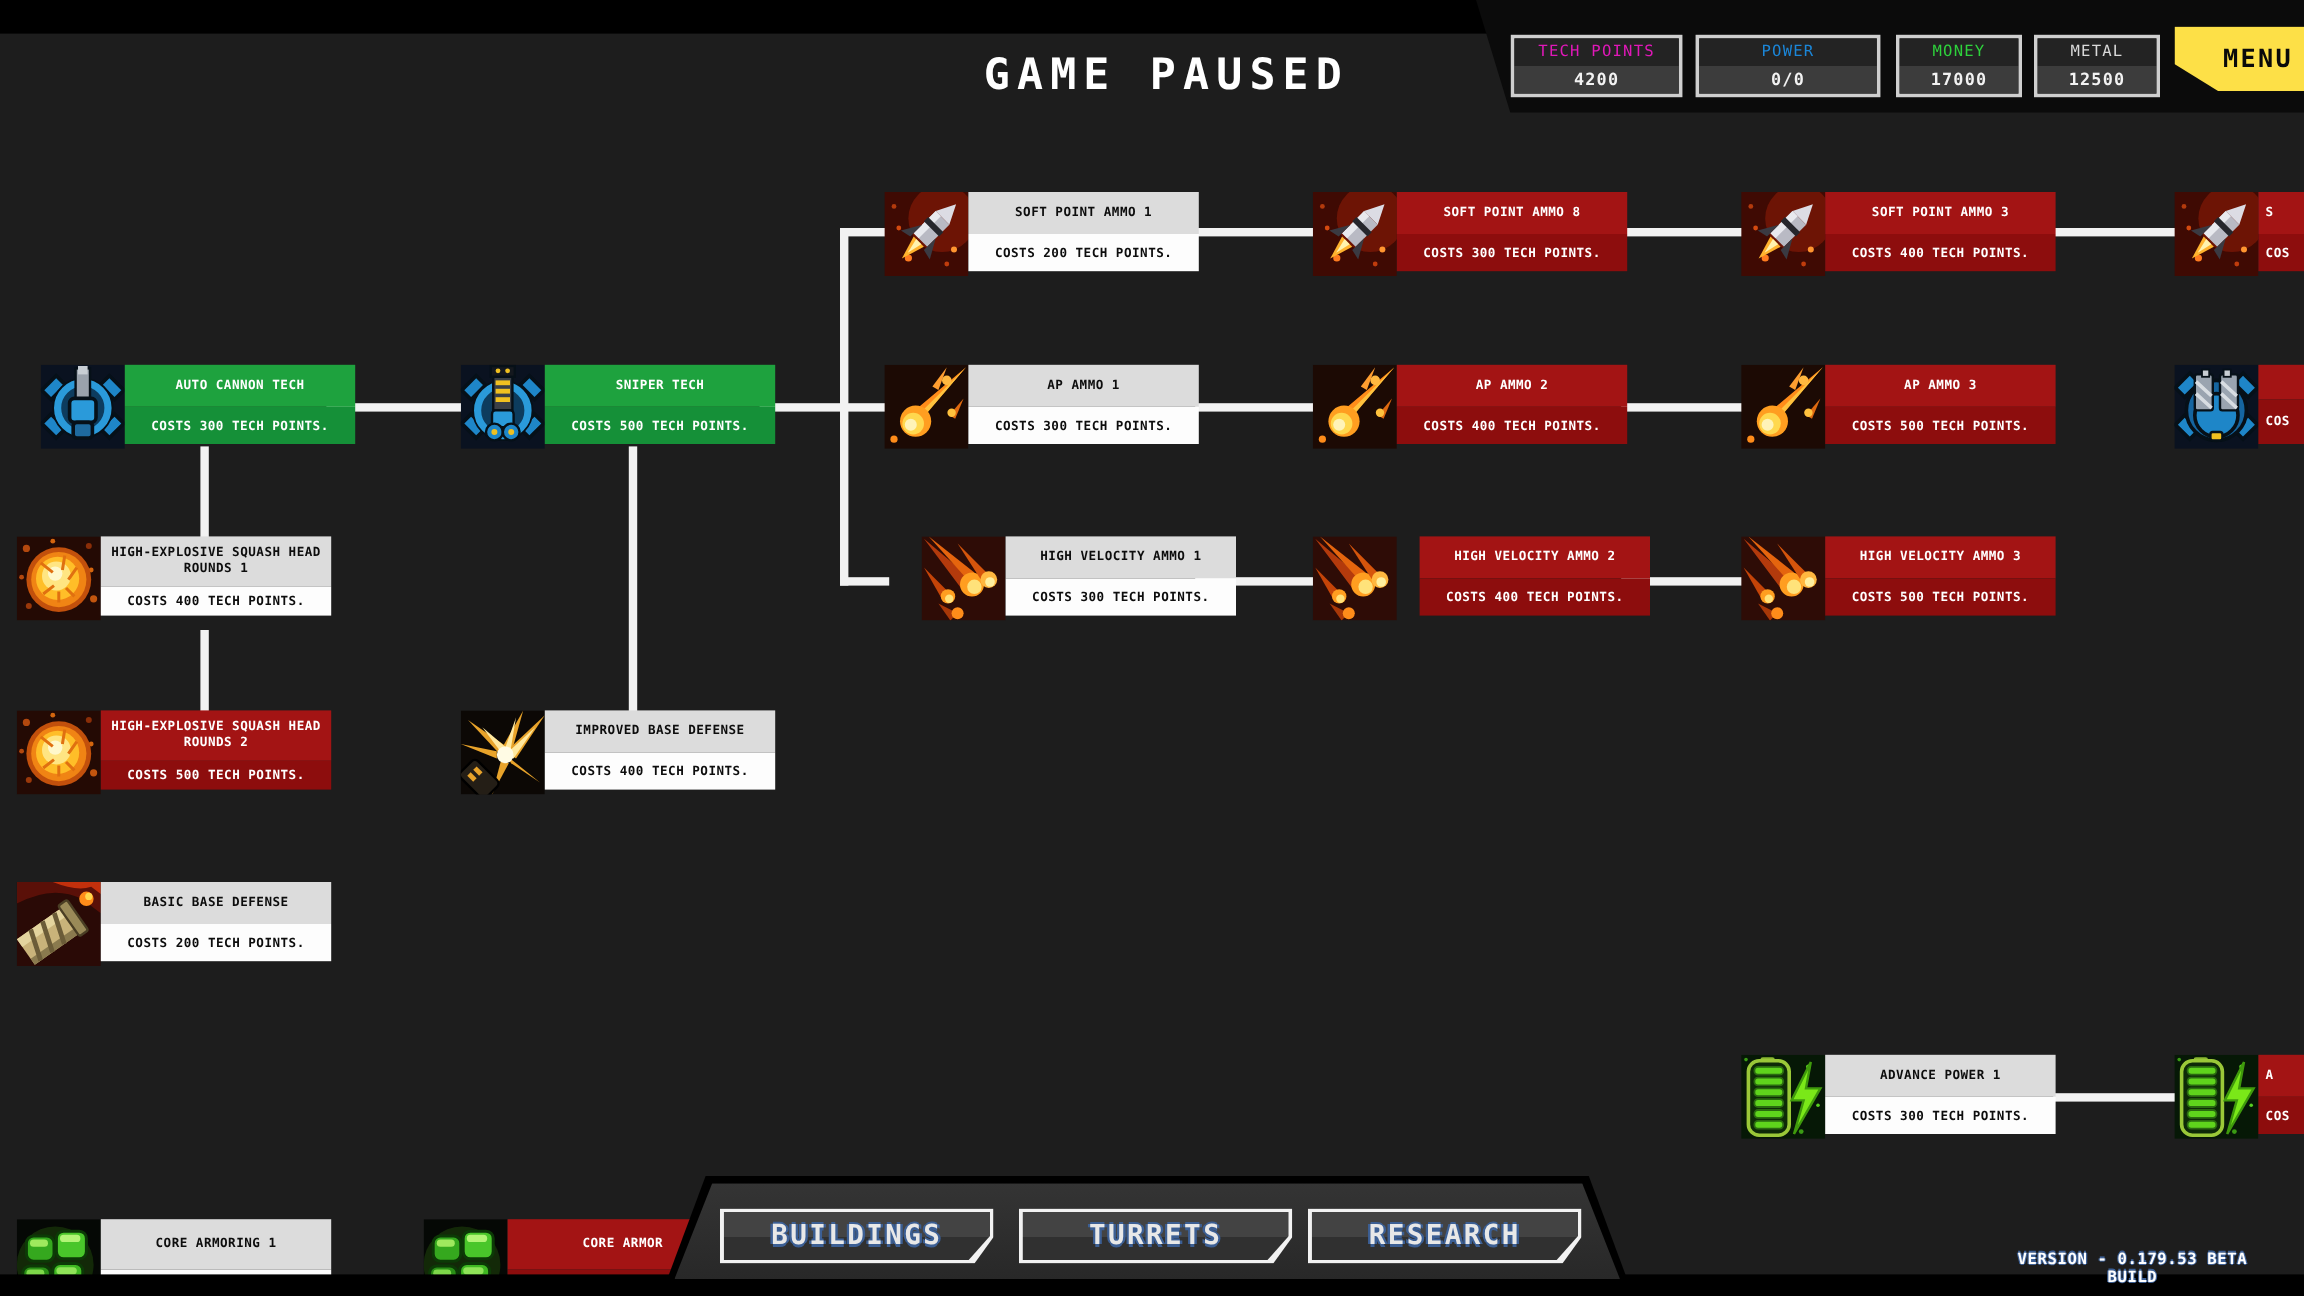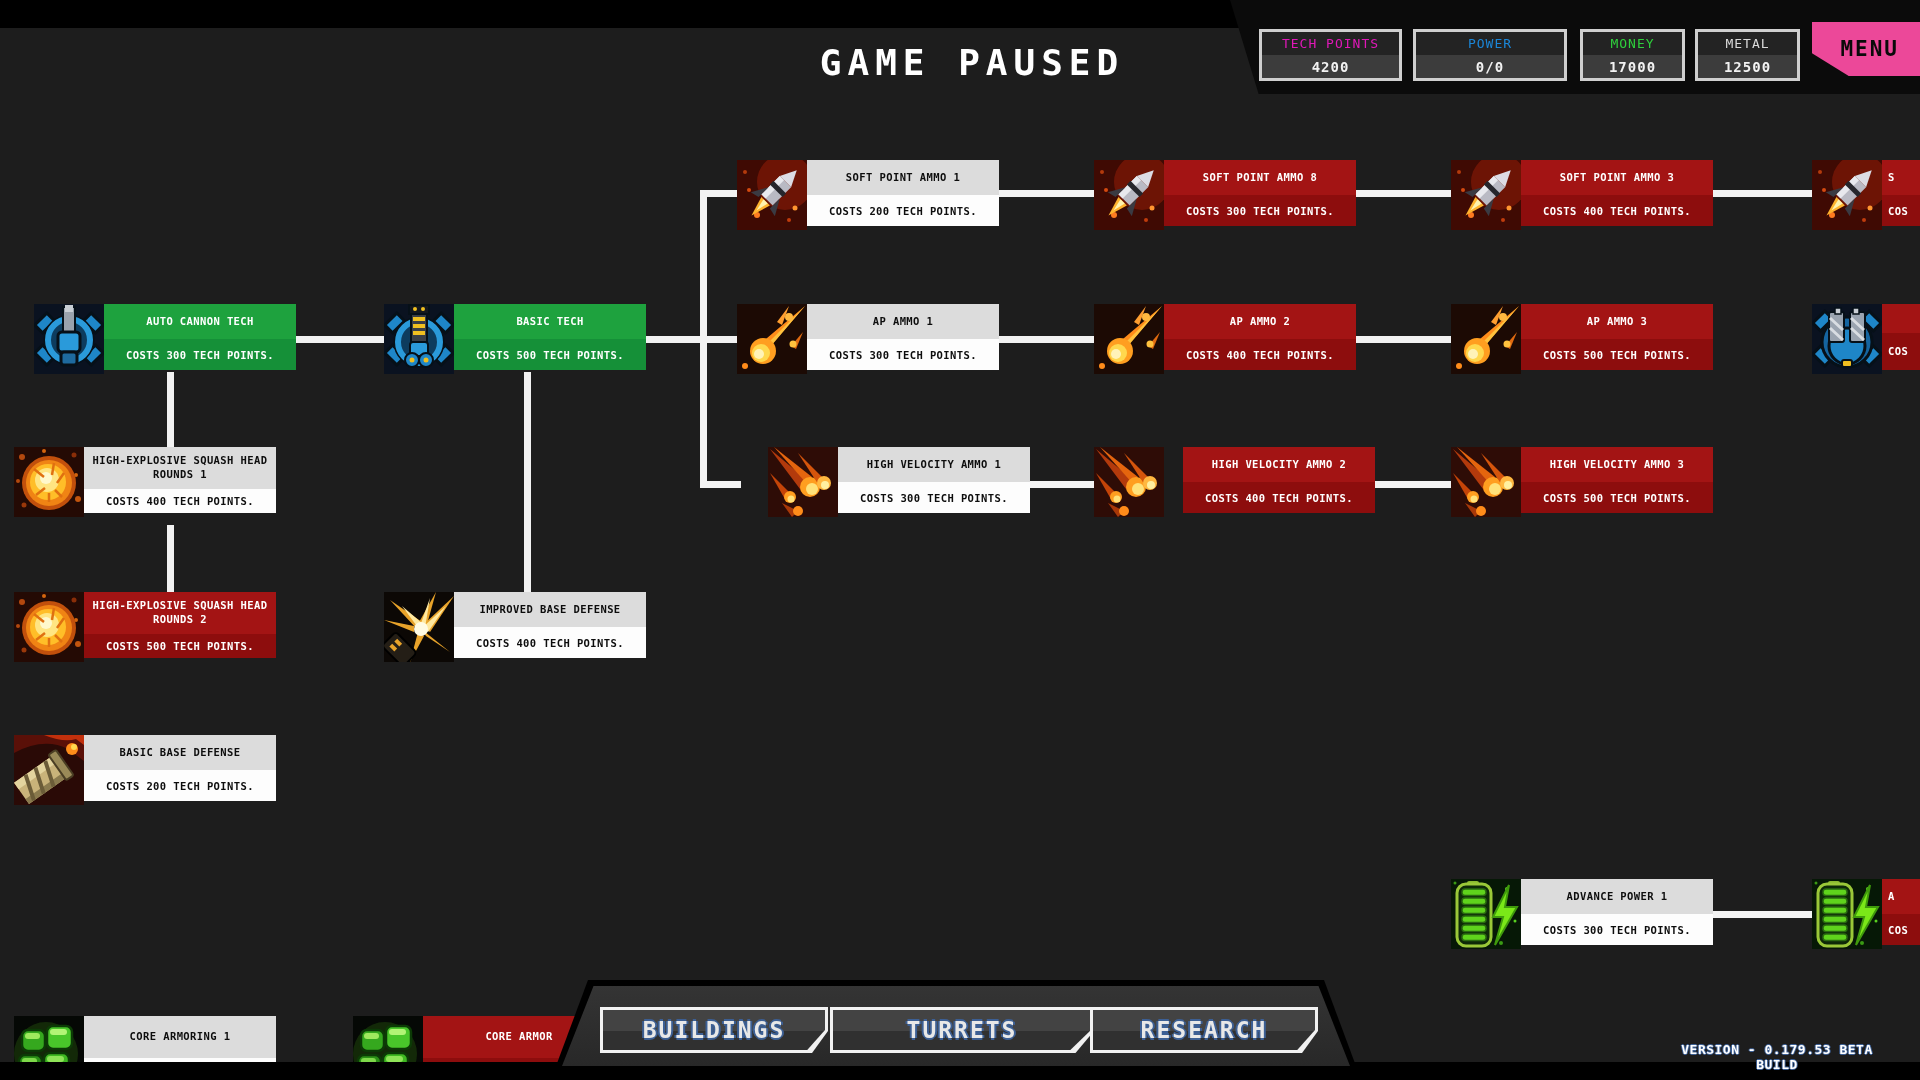--- a/index.html
+++ b/index.html
@@ -16,23 +16,23 @@
   
   #header-panel{position:absolute;left:1205px;top:0;width:715px;height:94px;background:#0b0b0b;
       clip-path:polygon(3.5% 0,100% 0,100% 100%,7.5% 100%);z-index:9;}
   #resources{position:absolute;left:0;top:29px;width:1920px;height:52px;z-index:10;}
   .res-box{position:absolute;top:0;height:52px;border:3px solid #cfcfcf;background:#232323;
       box-sizing:border-box;display:flex;flex-direction:column;}
   .res-label{flex:1;display:flex;align-items:center;justify-content:center;
       font-size:13px;font-weight:normal;letter-spacing:1px;background:#232323;}
   .res-value{flex:1;display:flex;align-items:center;justify-content:center;
       font-size:14px;font-weight:bold;color:#f2f2f2;background:#3c3c3c;letter-spacing:1px;}
-  #menu-tab{position:absolute;left:1812px;top:22px;width:108px;height:54px;background:#ec4899;
+  #menu-tab{position:absolute;left:1812px;top:22px;width:108px;height:54px;background:#fde047;
       clip-path:polygon(0 0,100% 0,100% 100%,34% 100%,0 58%);z-index:11;
-      display:flex;align-items:center;justify-content:flex-end;padding-right:21px;box-sizing:border-box;
+      display:flex;align-items:center;justify-content:flex-end;padding-right:9px;box-sizing:border-box;
       cursor:pointer;}
   #menu-tab span{color:#0a0a0a;font-size:21px;font-weight:bold;letter-spacing:2px;}
   
   #tree{position:absolute;left:0;top:0;width:1920px;height:1080px;}
   .link{position:absolute;background:#f2f2f2;z-index:1;}
   .node{position:absolute;display:flex;align-items:flex-start;z-index:2;}
   .node-icon{width:70px;height:70px;flex:0 0 70px;}
   .node-icon svg{display:block;width:70px;height:70px;}
   .node-box{width:192px;min-height:66px;margin-top:0;display:flex;flex-direction:column;}
   .node-title{flex:1.1;display:flex;align-items:center;justify-content:center;text-align:center;
@@ -155,21 +155,21 @@
 <circle cx="31" cy="5" r="2" fill="#f0c020"></circle>
           <circle cx="39" cy="5" r="2" fill="#f0c020"></circle>
 <rect x="26" y="38" width="18" height="14" rx="3" fill="#2a9ada" stroke="#061018" stroke-width="2"></rect>
 <circle cx="28" cy="56" r="7" fill="#1e86c8" stroke="#061018" stroke-width="2"></circle>
           <circle cx="42" cy="56" r="7" fill="#1e86c8" stroke="#061018" stroke-width="2"></circle>
 <circle cx="28" cy="56" r="2.5" fill="#f0c020"></circle>
           <circle cx="42" cy="56" r="2.5" fill="#f0c020"></circle>
         </svg>
       </div>
       <div class="node-box">
-        <div class="node-title">BASIC TECH</div>
+        <div class="node-title">SNIPER TECH</div>
         <div class="node-cost">COSTS 500 TECH POINTS.</div>
       </div>
     </div>
     <div class="node state-white" style="left: 737px; top: 160px;">
       <div class="node-icon">
         <svg viewBox="0 0 70 70">
           <rect width="70" height="70" fill="#3f0a03"></rect>
 <circle cx="48" cy="22" r="28" fill="#7e1807" opacity=".75"></circle>
 <circle cx="20" cy="55" r="3" fill="#ff7b20"></circle>
           <circle cx="58" cy="48" r="2.5" fill="#ff9530"></circle>
@@ -632,21 +632,21 @@
   </div>
 
 <div id="footer-outer"></div>
 <div id="footer-panel"></div>
 <div id="footer-buttons">
     <div class="foot-btn" style="left: 600px;">
       <div class="inner">
         <span>BUILDINGS</span>
       </div>
     </div>
-    <div class="foot-btn" style="left: 830px; padding-left: 36px;">
+    <div class="foot-btn" style="left: 849px;">
       <div class="inner">
         <span>TURRETS</span>
       </div>
     </div>
     <div class="foot-btn" style="left: 1090px;">
       <div class="inner">
         <span>RESEARCH</span>
       </div>
     </div>
   </div>

